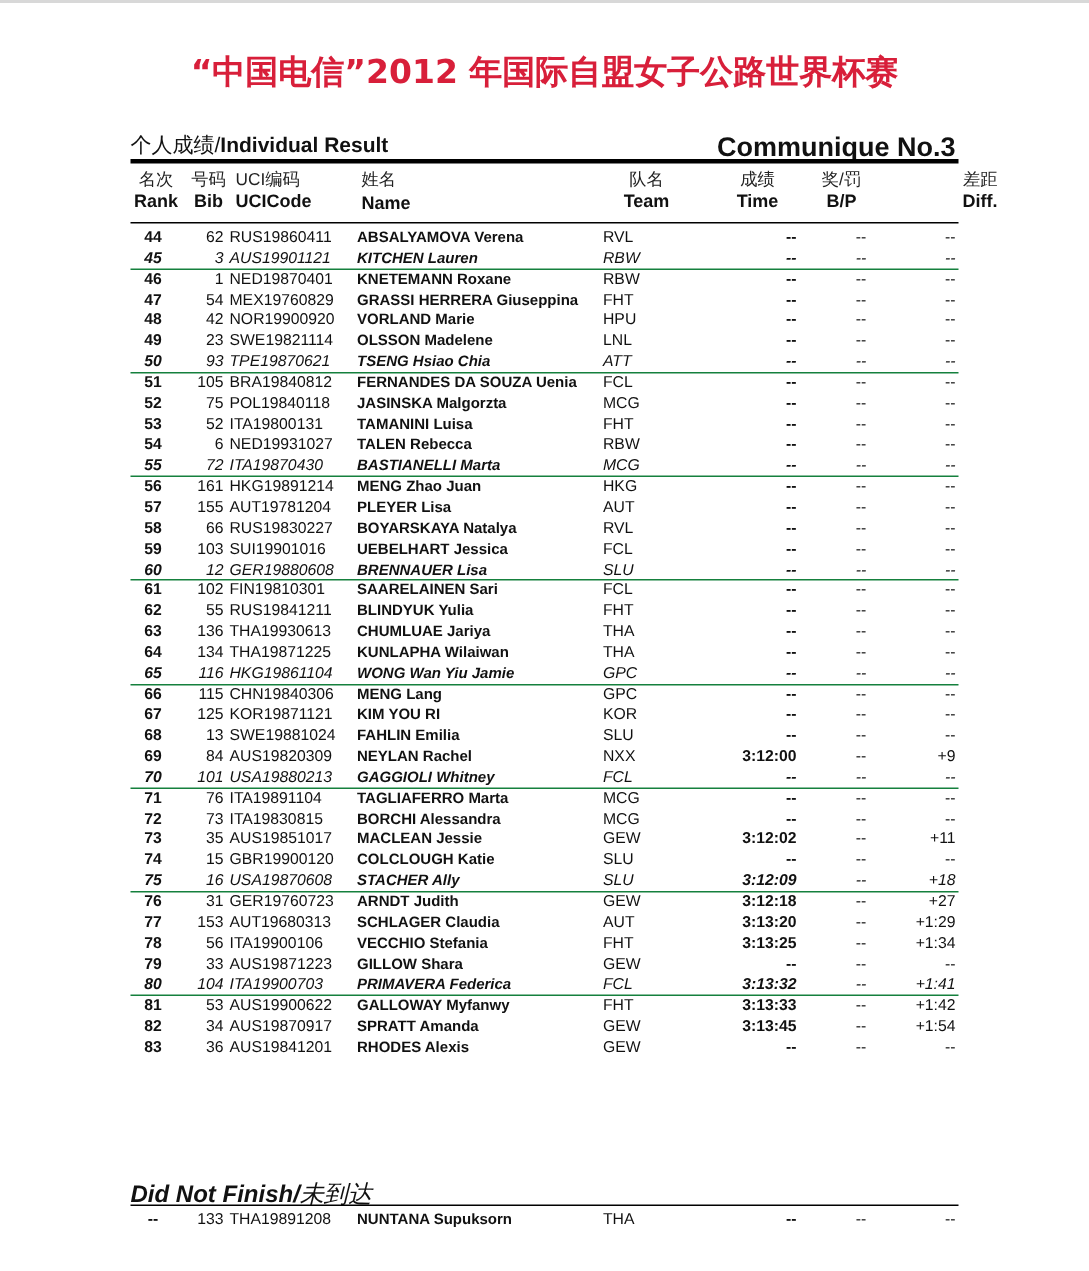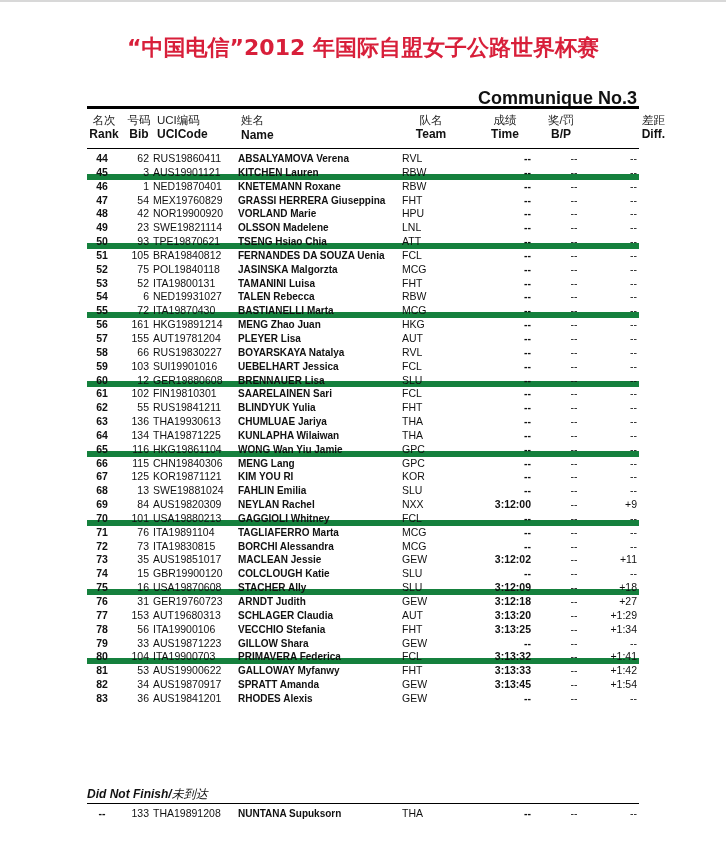--- a/index.html
+++ b/index.html
@@ -16,44 +16,45 @@
   .rule-thick { position: absolute; left: 87px; width: 552px; top: 106px; height: 3px; background: #000; }
   .rule-thin { position: absolute; left: 87px; width: 552px; height: 1px; background: #000; }
 
   .hdr { position: absolute; left: 87px; width: 552px; top: 113px; height: 32px; font-size: 12px; }
   .hdr .col { position: absolute; top: 0; line-height: 14px; }
   .hdr .cn { font-weight: normal; color: #222; display: block; font-size: 11.5px; }
   .hdr .en { font-weight: bold; display: block; }
 
   .rows { position: absolute; left: 87px; width: 552px; top: 152px; }
   .row { position: relative; height: 13.85px; font-size: 10.5px; line-height: 13.85px; }
-  .row.sep { border-bottom: 6px solid #15803d; box-sizing: border-box; }
+  .row.sep { border-bottom: 1px solid #15803d; box-sizing: border-box; font-style: italic; }
   .row span { position: absolute; top: 0; white-space: nowrap; }
   .c-rank { left: 0; width: 30px; text-align: center; font-weight: bold; }
   .c-bib { left: 30px; width: 32px; text-align: right; }
   .c-uci { left: 66px; width: 80px; text-align: left; }
   .c-name { left: 151px; width: 170px; text-align: left; font-weight: bold; font-size: 10px; }
   .c-team { left: 315px; width: 54px; text-align: left; }
   .c-time { left: 390px; width: 54px; text-align: right; font-weight: bold; }
   .c-bp { left: 462px; width: 50px; text-align: center; }
   .c-diff { left: 500px; width: 50px; text-align: right; }
 
-  .dnf-title { position: absolute; left: 87px; top: 786px; font-size: 12px; font-weight: bold; font-style: italic; }
+  .dnf-title { position: absolute; left: 87px; top: 786px; font-size: 16px; font-weight: bold; font-style: italic; }
   .dnf-title .cn { font-weight: normal; }
   .dnf-rule { position: absolute; left: 87px; width: 552px; top: 803px; height: 1px; background: #000; }
   .dnf-rows { position: absolute; left: 87px; width: 552px; top: 807px; }
 </style>
 </head>
 <body>
 
 <div class="topbar"></div>
 
 <div class="title">“中国电信”2012 年国际自盟女子公路世界杯赛</div>
 
 <div class="subhead">
+  <div class="left"><span class="cn">个人成绩/</span><span>Individual Result</span></div>
   <div class="right">Communique No.3</div>
 </div>
 
 <div class="rule-thick"></div>
 
 <div class="hdr">
   <div class="col" style="left:0;width:34px;text-align:center;">
     <span class="cn">名次</span>
     <span class="en">Rank</span>
   </div>

